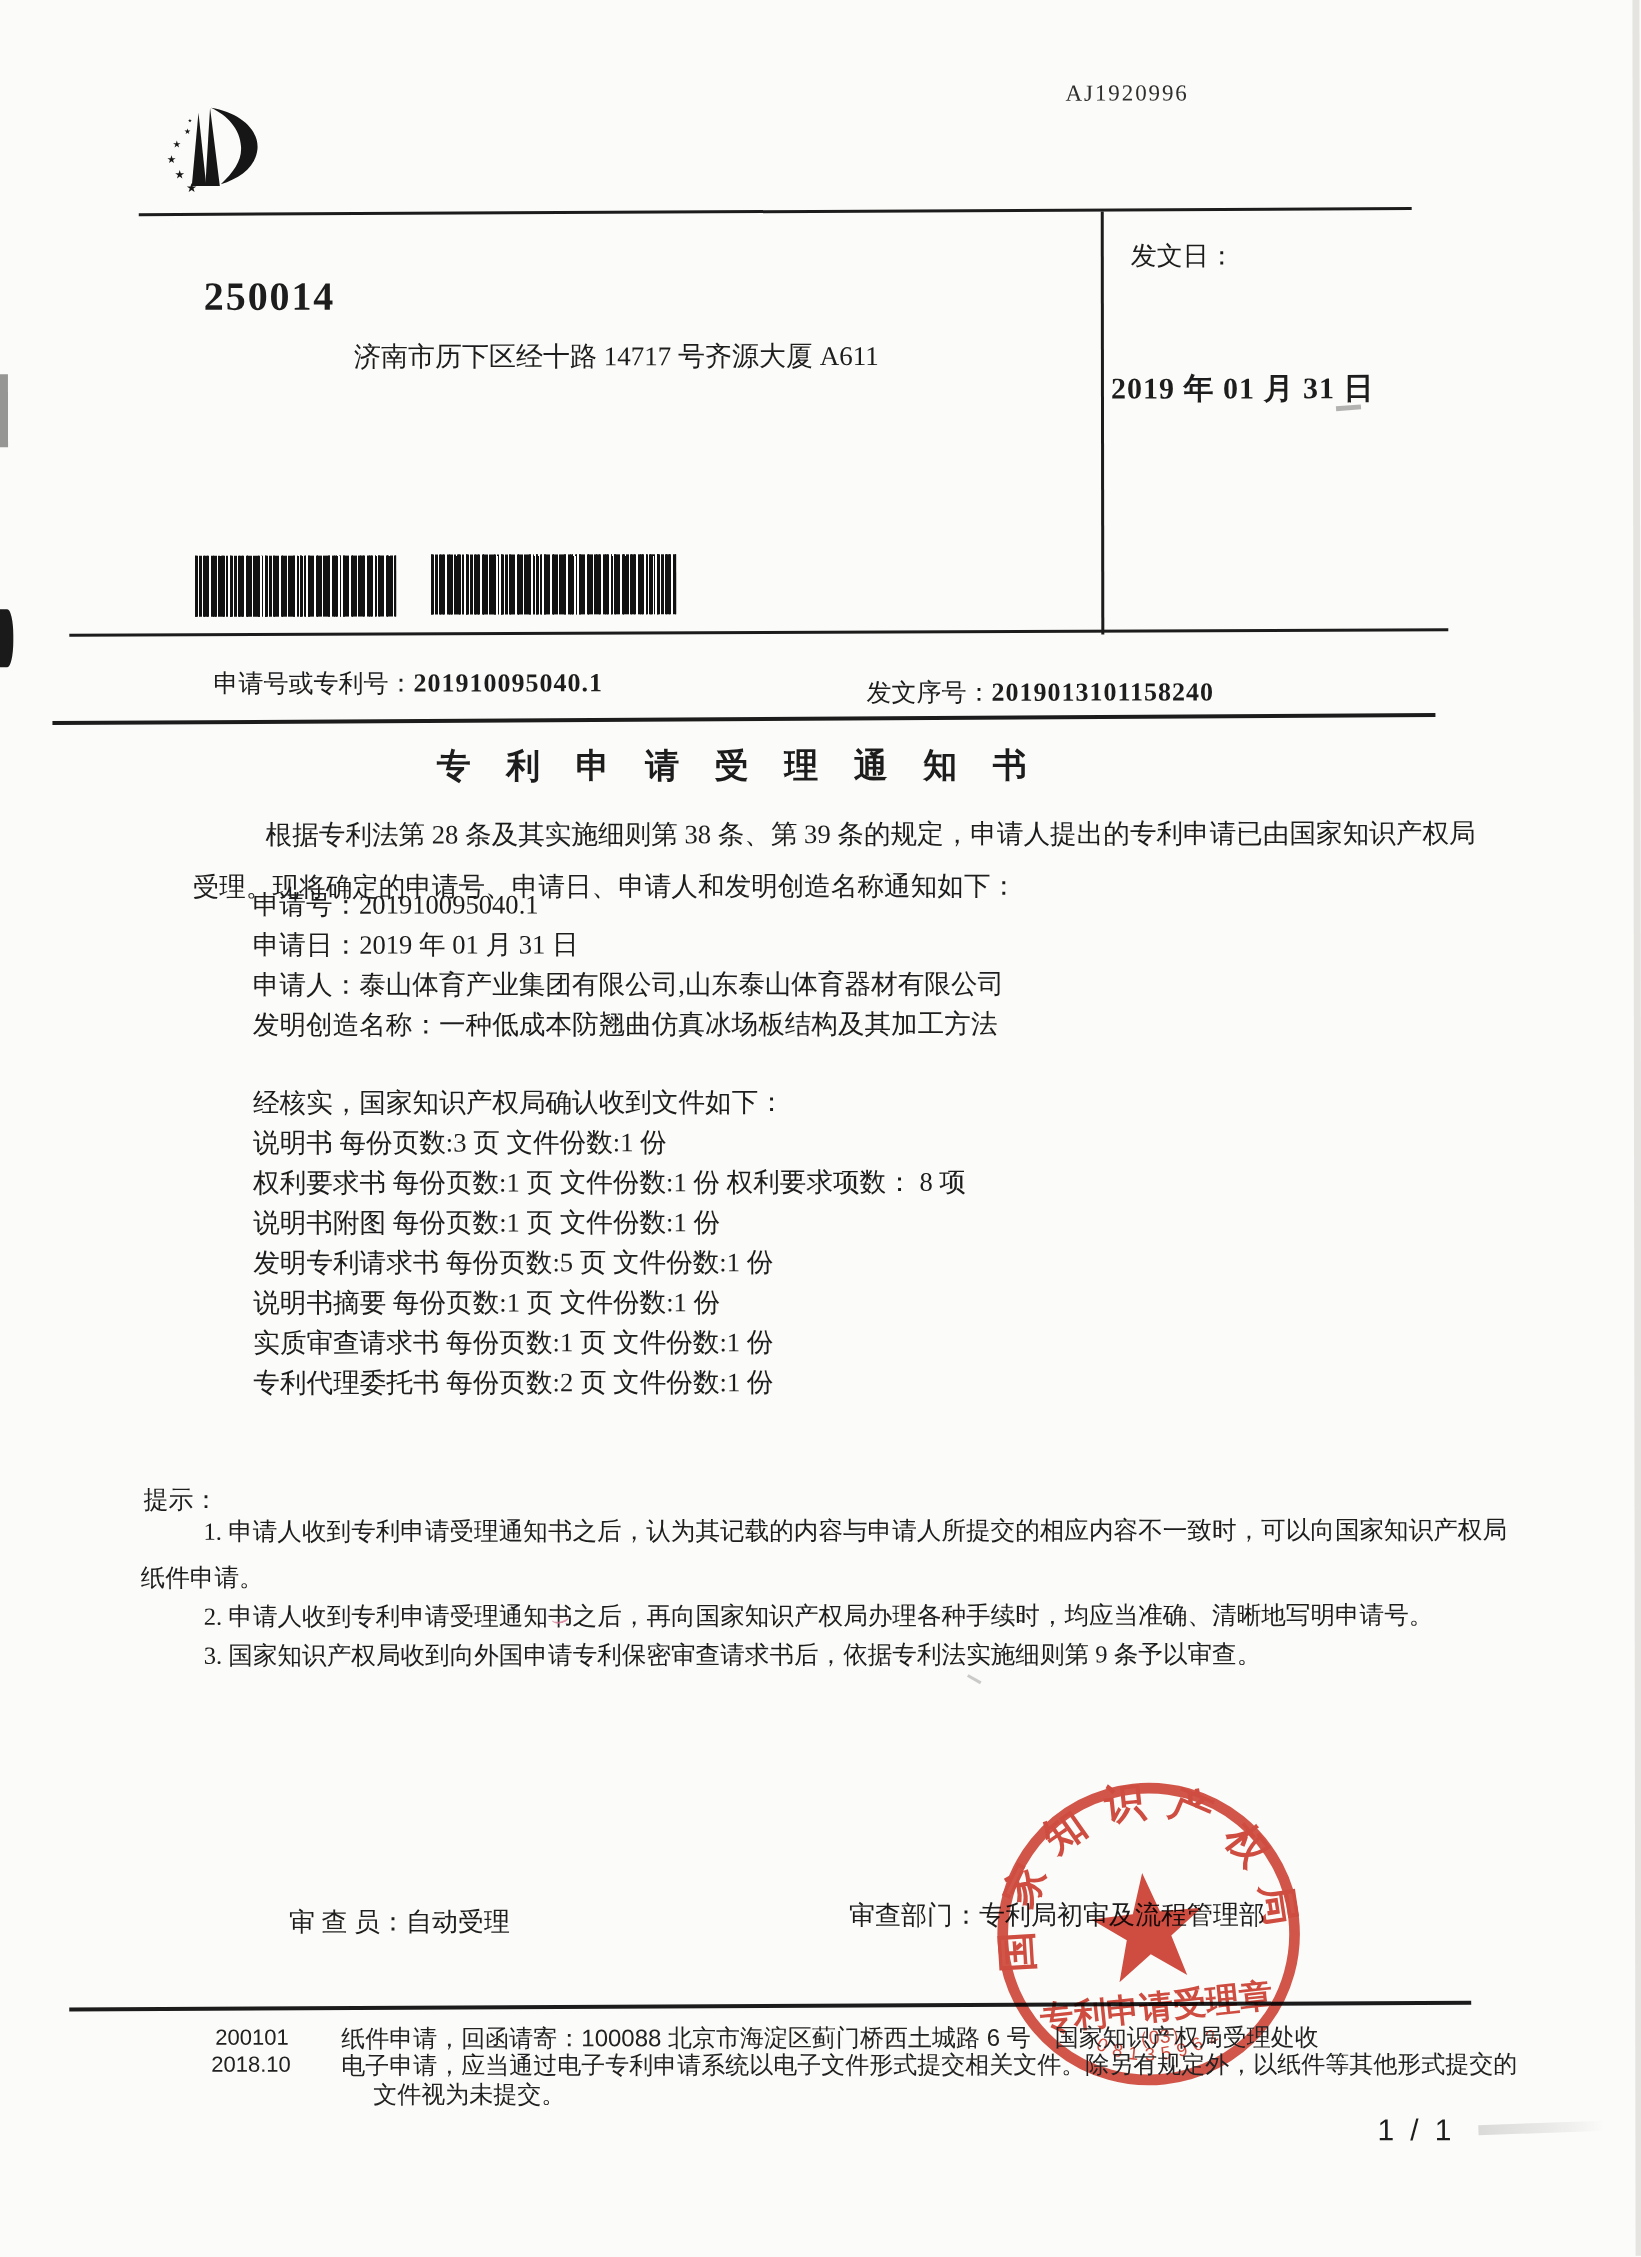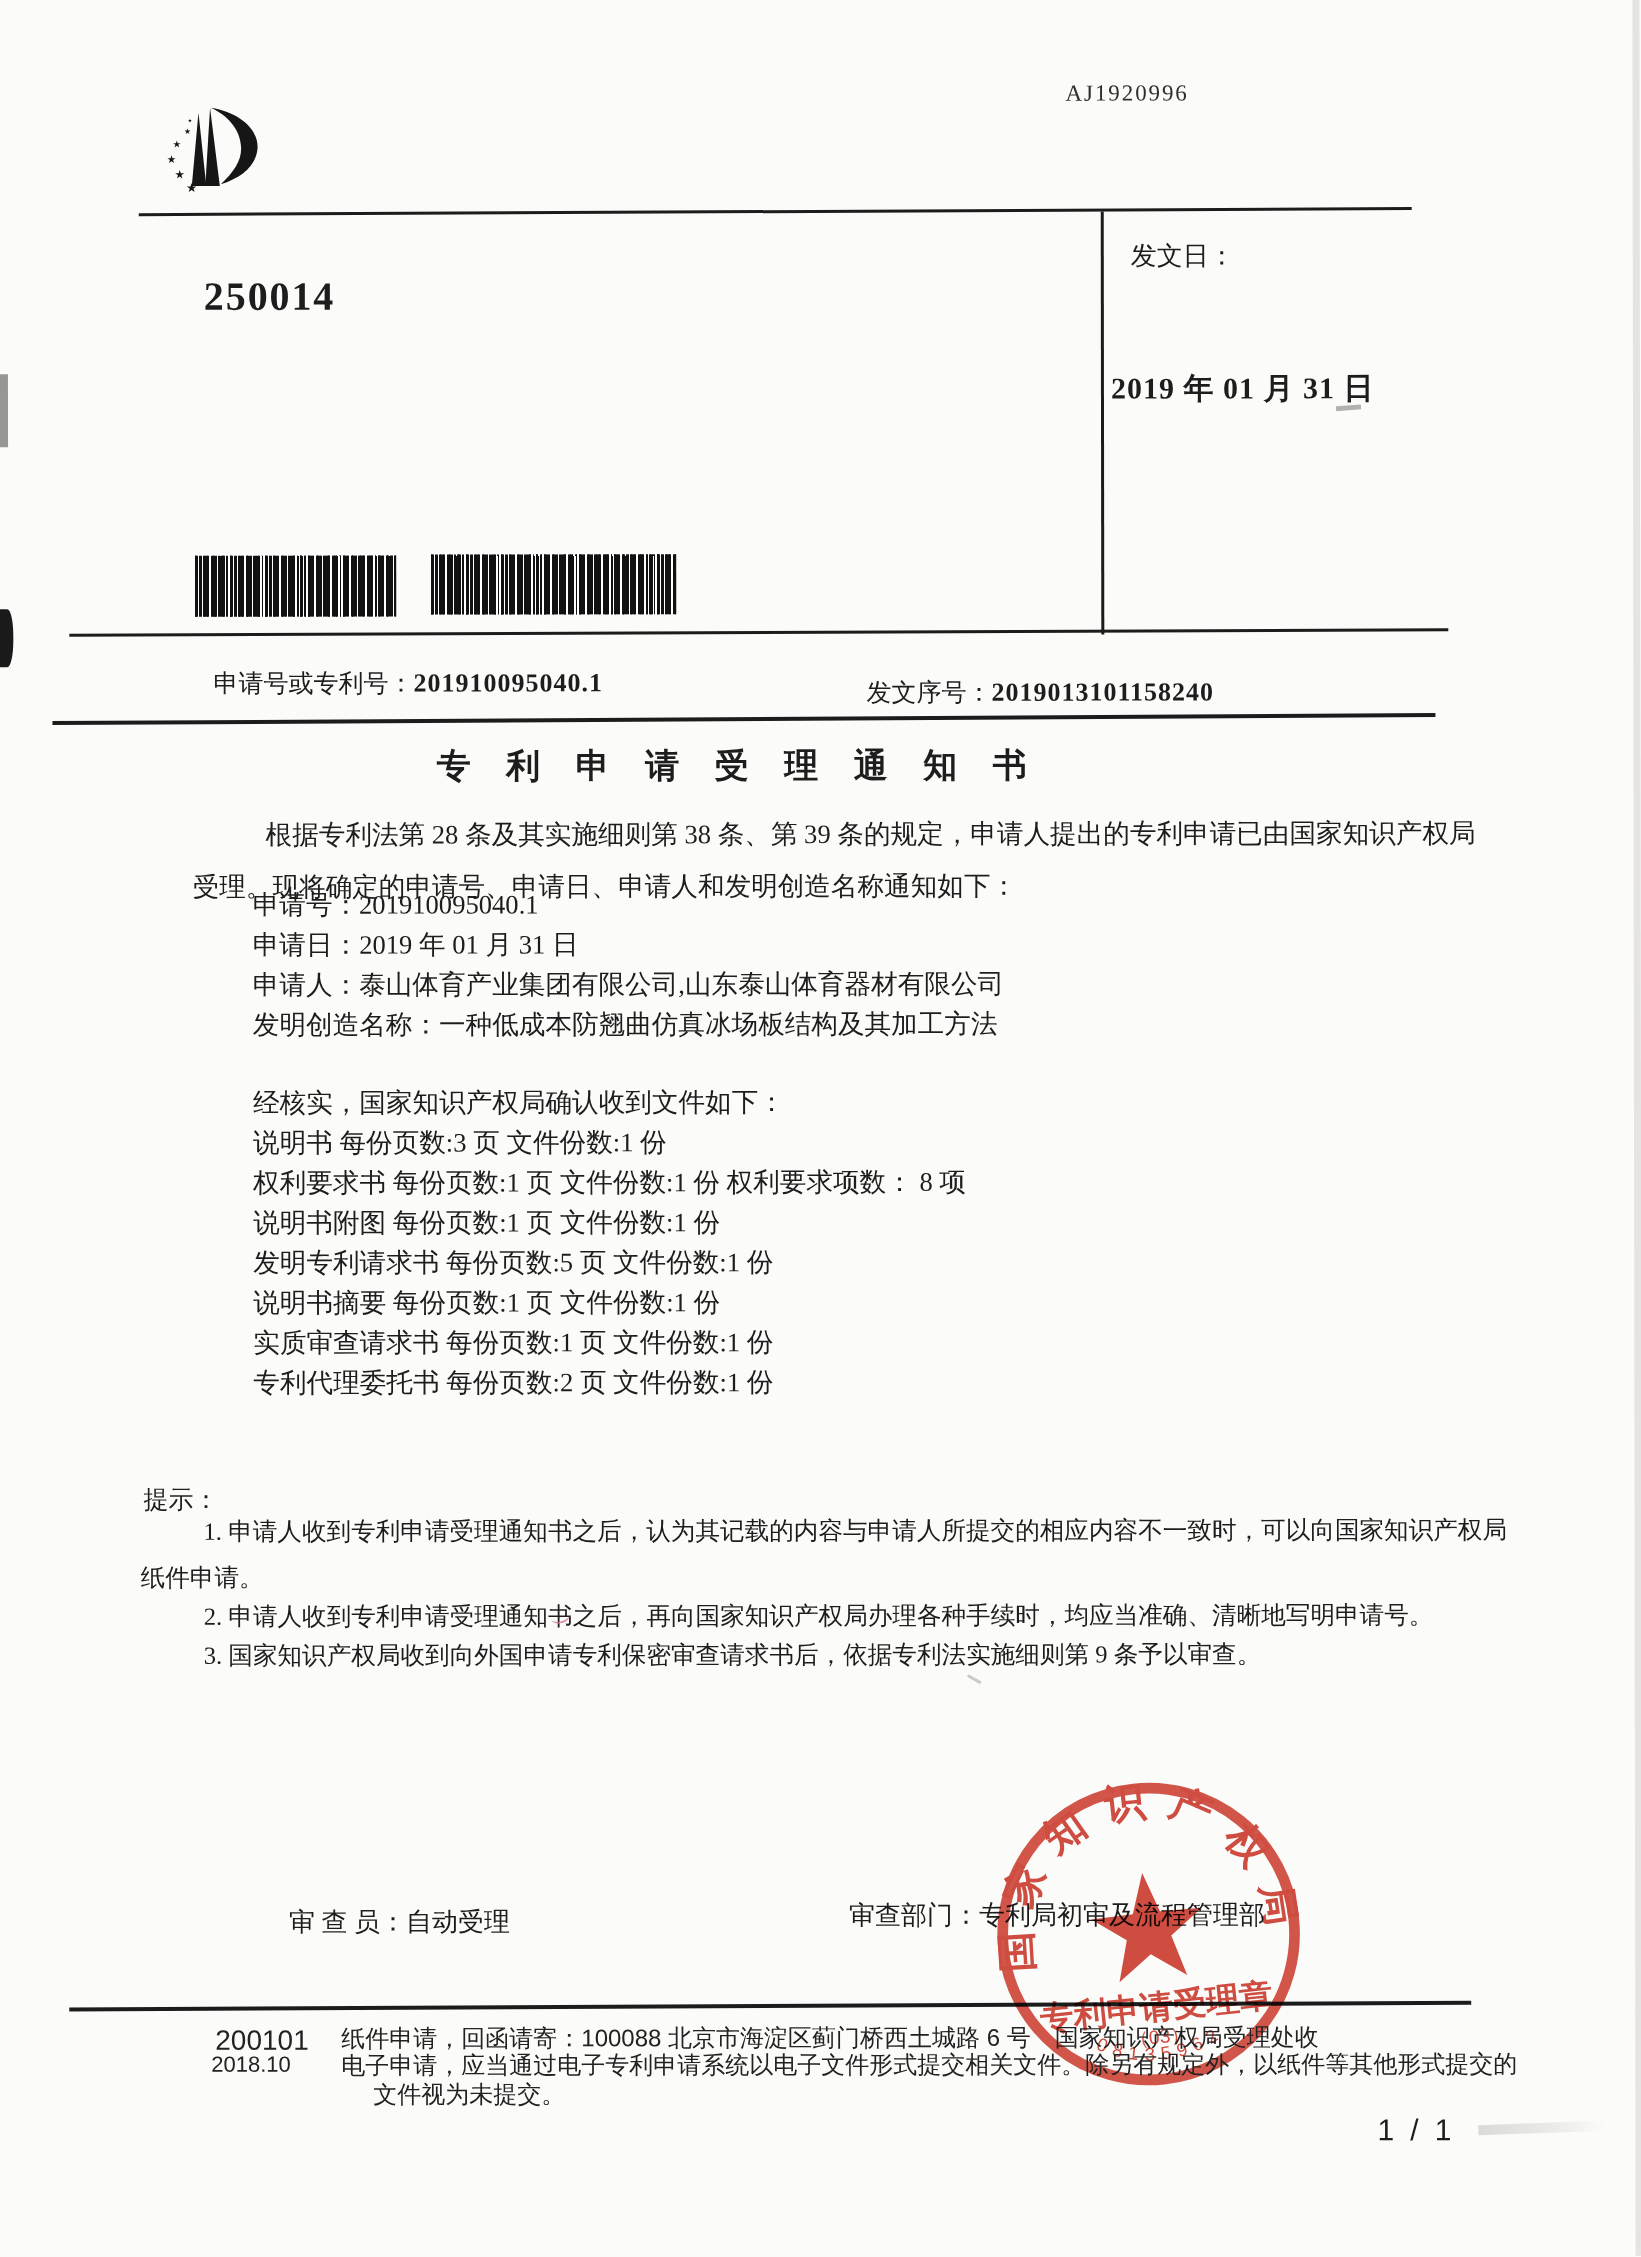--- a/index.html
+++ b/index.html
@@ -66,21 +66,21 @@
   .department{left:848px;top:1898px;font-size:26px;}
 
   .rule-footer{left:68px;top:2004px;width:1402px;height:3.9px;transform:rotate(-0.2deg);}
 
   
   .stamp{left:987px;top:1774px;width:321px;height:321px;
     mix-blend-mode:multiply;opacity:.9;transform:rotate(-6deg);}
 
   
   .foot{font-family:"Liberation Sans","DejaVu Sans",sans-serif;color:#222;}
-  .foot-code1{left:214px;top:2024px;font-size:28px;}
+  .foot-code1{left:214px;top:2024px;font-size:22px;}
   .foot-code2{left:210px;top:2051px;font-size:22px;}
   .foot-l1{left:340px;top:2022px;font-size:24px;}
   .foot-l2{left:340px;top:2049px;font-size:24px;}
   .foot-l3{left:340px;top:2078px;font-size:24px;margin-left:32px;}
   .page-num{left:1376px;top:2114px;font-size:30px;letter-spacing:3.9px;
     font-family:"Liberation Sans","DejaVu Sans",sans-serif;}
 
   
   .art{position:absolute;}
   .art-edge1{left:0;top:608px;width:13.5px;height:58px;background:#1a1a1a;border-radius:0 45% 45% 0;}
@@ -114,20 +114,21 @@
     </g>
   </svg>
 
   <div class="abs rule rule-header"></div>
   <div class="abs vline-datebox"></div>
 
   <div class="abs dispatch-date-label">发文日：</div>
   <div class="abs dispatch-date-value">2019 年 01 月 31 日</div>
 
   <div class="abs postal">250014</div>
+  <div class="abs addr1">济南市历下区经十路 14717 号齐源大厦 A611</div>
 
   <div class="abs barcode barcode1"></div>
   <div class="abs barcode barcode2"></div>
   <div class="abs rule rule-2"></div>
 
   <div class="abs appno-row">
     <span>申请号或专利号：</span><b>201910095040.1</b>
   </div>
   <div class="abs serial-row">
     <span>发文序号：</span><b>2019013101158240</b>

